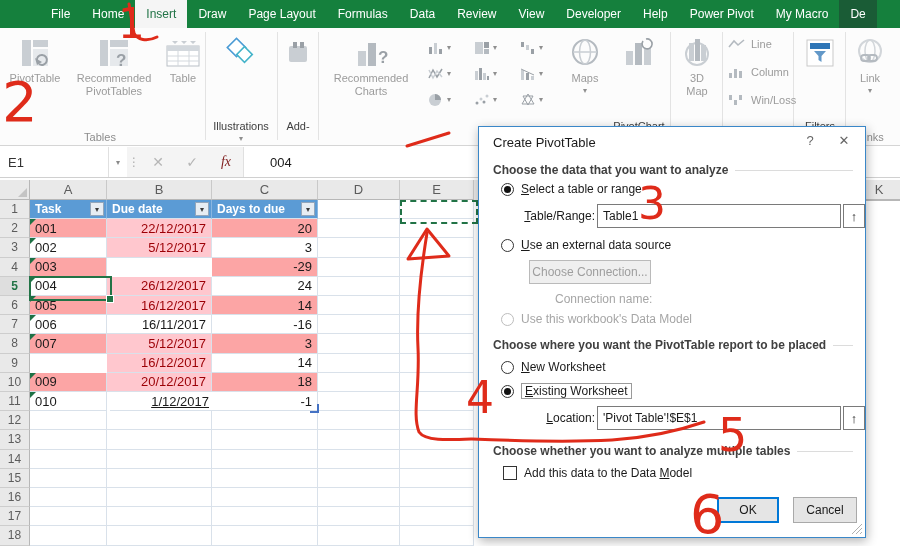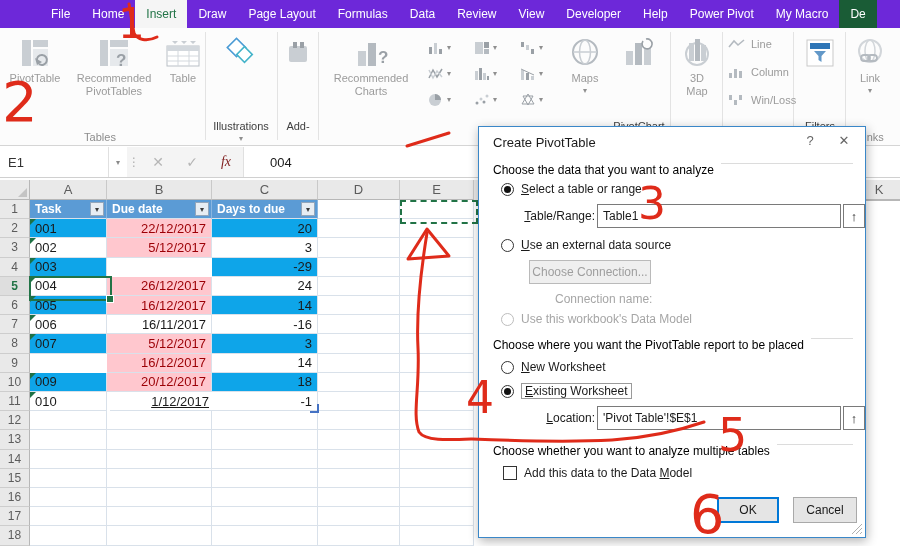--- a/index.html
+++ b/index.html
@@ -2,21 +2,21 @@
 <html><head>
 <meta charset="utf-8">
 <style>
   html,body{margin:0;padding:0;}
   body{width:900px;height:546px;position:relative;overflow:hidden;
        font-family:"Liberation Sans","DejaVu Sans",sans-serif;background:#fff;
        -webkit-font-smoothing:antialiased;}
   .abs{position:absolute;box-sizing:border-box;}
 
   
-  #tabbar{left:0;top:0;width:900px;height:28px;background:#6d28d9;display:flex;align-items:stretch;padding-left:40px;}
+  #tabbar{left:0;top:0;width:900px;height:28px;background:#15803d;display:flex;align-items:stretch;padding-left:40px;}
   .rtab{color:#fff;font-size:12px;display:flex;align-items:center;padding:0 11px;white-space:nowrap;cursor:default;}
   .rtab.active{background:#f5f5f5;color:#217346;}
   .rtab.dark{background:#1a5c36;}
 
   
   #ribbon{left:0;top:28px;width:900px;height:118px;background:#fcfcfc;border-bottom:1px solid #d5d5d5;}
   .gsep{position:absolute;top:4px;width:1px;height:108px;background:#e3e3e3;}
   .glabel{position:absolute;top:103px;font-size:11px;color:#8c8c8c;text-align:center;}
   .bigbtn{position:absolute;top:6px;display:flex;flex-direction:column;align-items:center;text-align:center;cursor:default;}
   .bigbtn .ic{height:38px;display:flex;align-items:center;justify-content:center;}
@@ -40,41 +40,41 @@
   #chdr-strip{position:absolute;left:0;top:2px;width:932px;height:20px;background:#e9e9e9;border-bottom:1px solid #b7b7b7;}
   .colhdr{position:absolute;top:2px;height:20px;background:#e9e9e9;border-right:1px solid #c9c9c9;border-bottom:1px solid #b7b7b7;
           font-size:13px;color:#5c5c5c;display:flex;align-items:center;justify-content:center;box-sizing:border-box;}
   #corner{position:absolute;left:0;top:2px;width:30px;height:20px;background:#e9e9e9;border-right:1px solid #b7b7b7;border-bottom:1px solid #b7b7b7;box-sizing:border-box;}
   #corner::after{content:'';position:absolute;right:2px;bottom:2px;border-left:9px solid transparent;border-bottom:9px solid #c4c4c4;}
   .rowhdr{position:absolute;left:0;width:30px;background:#e9e9e9;border-right:1px solid #b7b7b7;border-bottom:1px solid #cdcdcd;
           font-size:12px;color:#5c5c5c;display:flex;align-items:center;justify-content:center;box-sizing:border-box;}
   .rowhdr.cur{background:#dedede;color:#217346;font-weight:bold;}
   .cell{position:absolute;background:#fff;border-right:1px solid #d9e1ea;border-bottom:1px solid #d9e1ea;
         font-size:13px;color:#1a1a1a;display:flex;align-items:center;box-sizing:border-box;overflow:hidden;}
-  .cell.band{background:#0ea5e9;}
+  .cell.band{background:#fca5a5;}
   .cell.late{background:#ffc7ce;color:#9c0006;}
   .cell.thead{background:#5b9bd5;color:#fff;font-weight:bold;font-size:12px;border-right:1px solid #8ab6e0;padding-left:5px;}
   .t-left{padding-left:5px;}
   .t-right{justify-content:flex-end;padding-right:5px;}
   .filterbtn{position:absolute;right:2px;top:2px;width:14px;height:14px;background:#e7edf3;border:1px solid #93a6bb;
              color:#3b3b3b;font-size:8px;line-height:13px;text-align:center;font-weight:normal;box-sizing:border-box;}
   .tri{position:absolute;left:0;top:0;width:0;height:0;border-top:6px solid #1e7145;border-right:6px solid transparent;}
   #sel-a5{position:absolute;left:29px;top:98px;width:79px;height:21px;border:2px solid #217346;z-index:5;}
   #sel-a5 .handle{position:absolute;right:-4px;bottom:-4px;width:6px;height:6px;background:#217346;border:1px solid #fff;}
   #marquee-e1{position:absolute;left:400px;top:22px;width:74px;height:20px;border:2px dashed #217346;z-index:5;}
   #tbl-corner{position:absolute;left:310px;top:226px;width:7px;height:7px;border-right:2px solid #4472c4;border-bottom:2px solid #4472c4;z-index:4;}
 
   
   #dlg{left:478px;top:126px;width:388px;height:412px;background:#fff;border:1px solid #3a87c8;
        box-shadow:1px 3px 10px rgba(0,0,0,.3);z-index:50;font-size:12px;color:#1a1a1a;}
   #dlg-title{position:absolute;left:14px;top:8px;font-size:13px;color:#1a1a1a;}
   .dlg-sys{position:absolute;top:6px;width:26px;height:18px;text-align:center;font-size:13px;color:#666;}
   #dlg-help{left:318px;}
   #dlg-close{left:352px;}
-  .sechead{position:absolute;left:14px;right:12px;display:flex;color:#000000;}
+  .sechead{position:absolute;left:14px;right:12px;display:flex;align-items:center;color:#404040;font-weight:bold;}
   .sechead .rule{flex:1;height:1px;background:#dcdcdc;margin-left:7px;}
   .radio{width:13px;height:13px;border:1px solid #333;border-radius:50%;background:#fff;position:relative;display:inline-block;box-sizing:border-box;flex:none;}
   .radio.sel::after{content:'';position:absolute;left:2px;top:2px;right:2px;bottom:2px;background:#111;border-radius:50%;}
   .radio.dis{border-color:#bdbdbd;}
   .dlgrow{position:absolute;display:flex;align-items:center;gap:7px;}
   .dlgrow.dis{color:#a6a6a6;}
   .focus-box{border:1px solid #9a9a9a;padding:0 3px;}
   .dlg-label{position:absolute;width:100px;text-align:right;}
   .dlg-input{position:absolute;left:118px;width:244px;height:24px;border:1px solid #7a7a7a;background:#fff;
              display:flex;align-items:center;padding-left:5px;box-sizing:border-box;}

